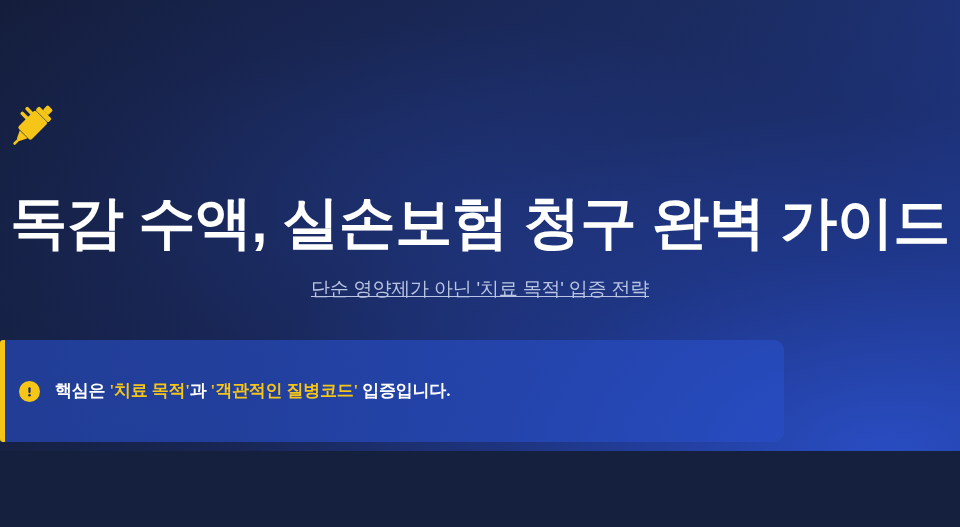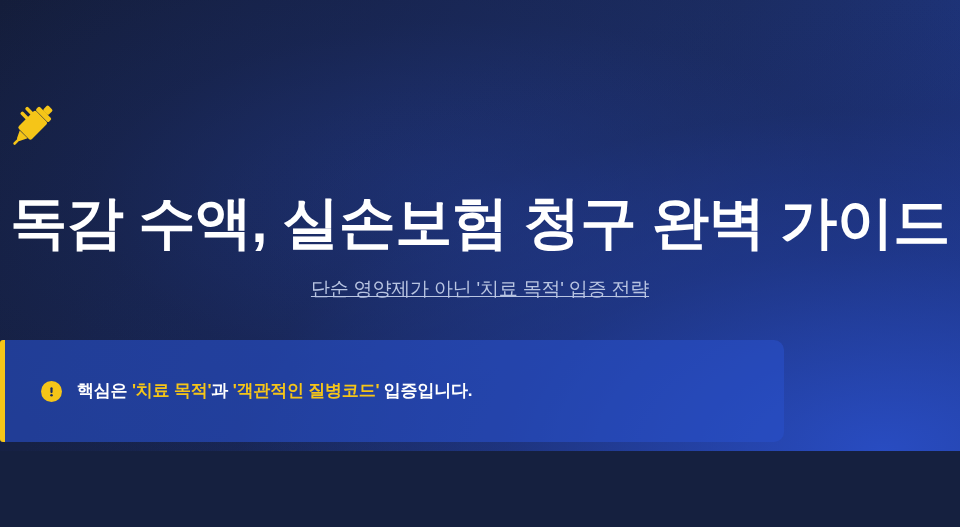--- a/index.html
+++ b/index.html
@@ -71,21 +71,22 @@
   .callout {
     margin-top: 38px;
     width: 784px;
     height: 102px;
     box-sizing: border-box;
     background: rgba(40,79,200,0.62);
     border-left: 5px solid #f5c518;
     border-radius: 3px 10px 10px 3px;
     display: flex;
     align-items: center;
-    padding-left: 36px;
+    padding-left: 14px;
+    font-family: Liberation Serif, serif;
   }
 
   .callout-icon {
     flex: 0 0 auto;
     width: 21px;
     height: 21px;
     border-radius: 50%;
     background: #f5c518;
     display: flex;
     align-items: center;

